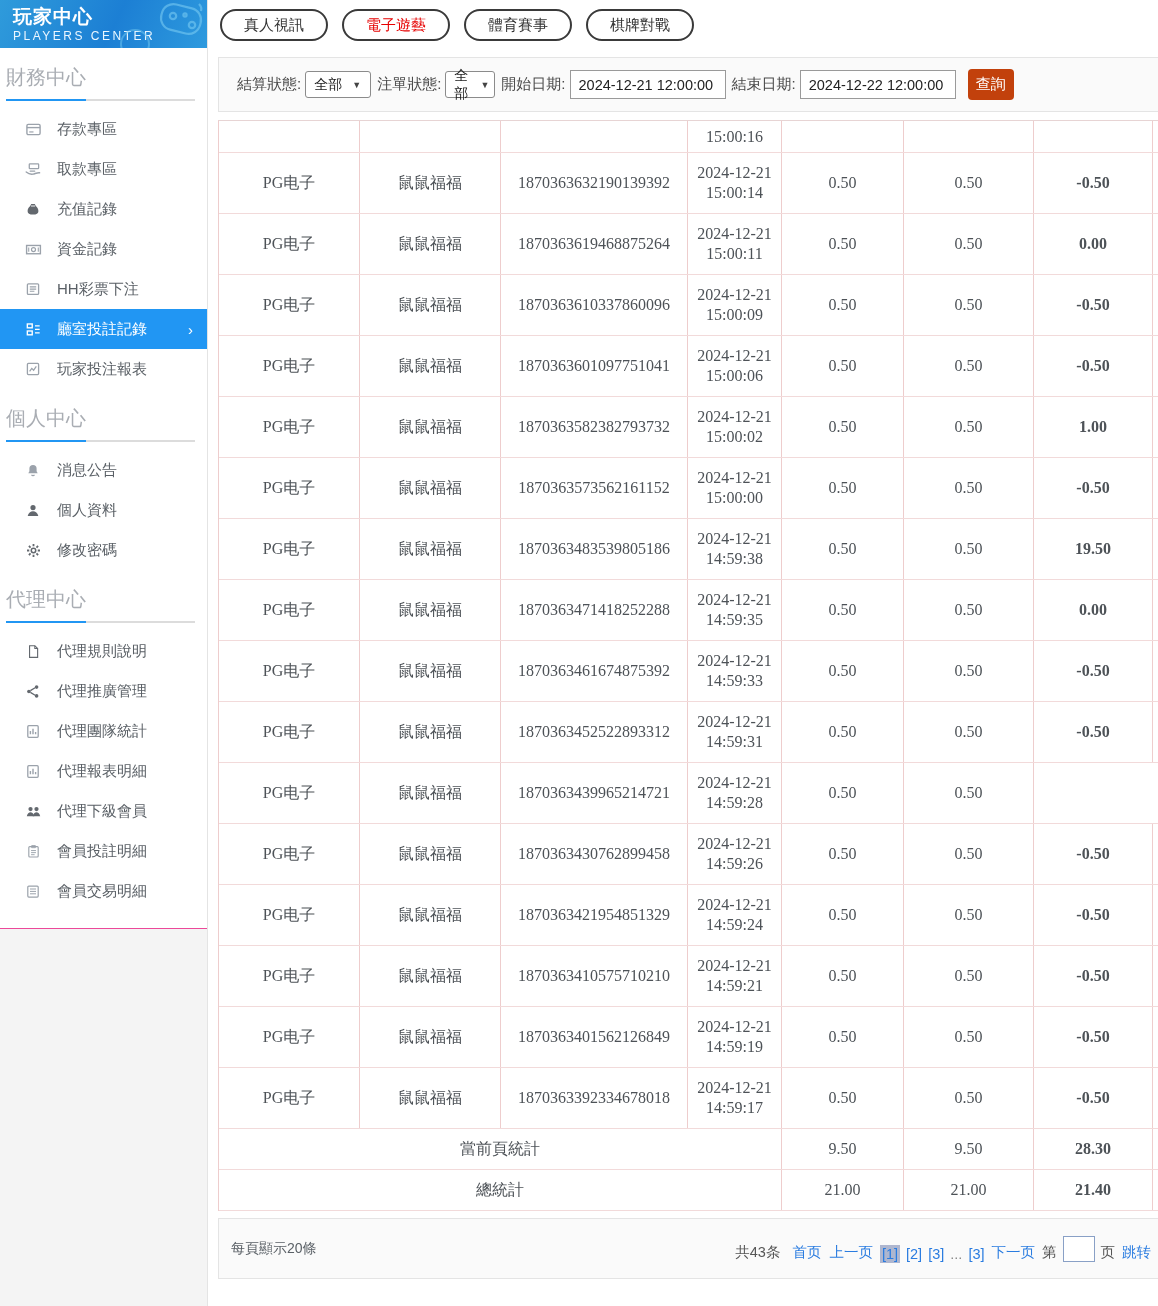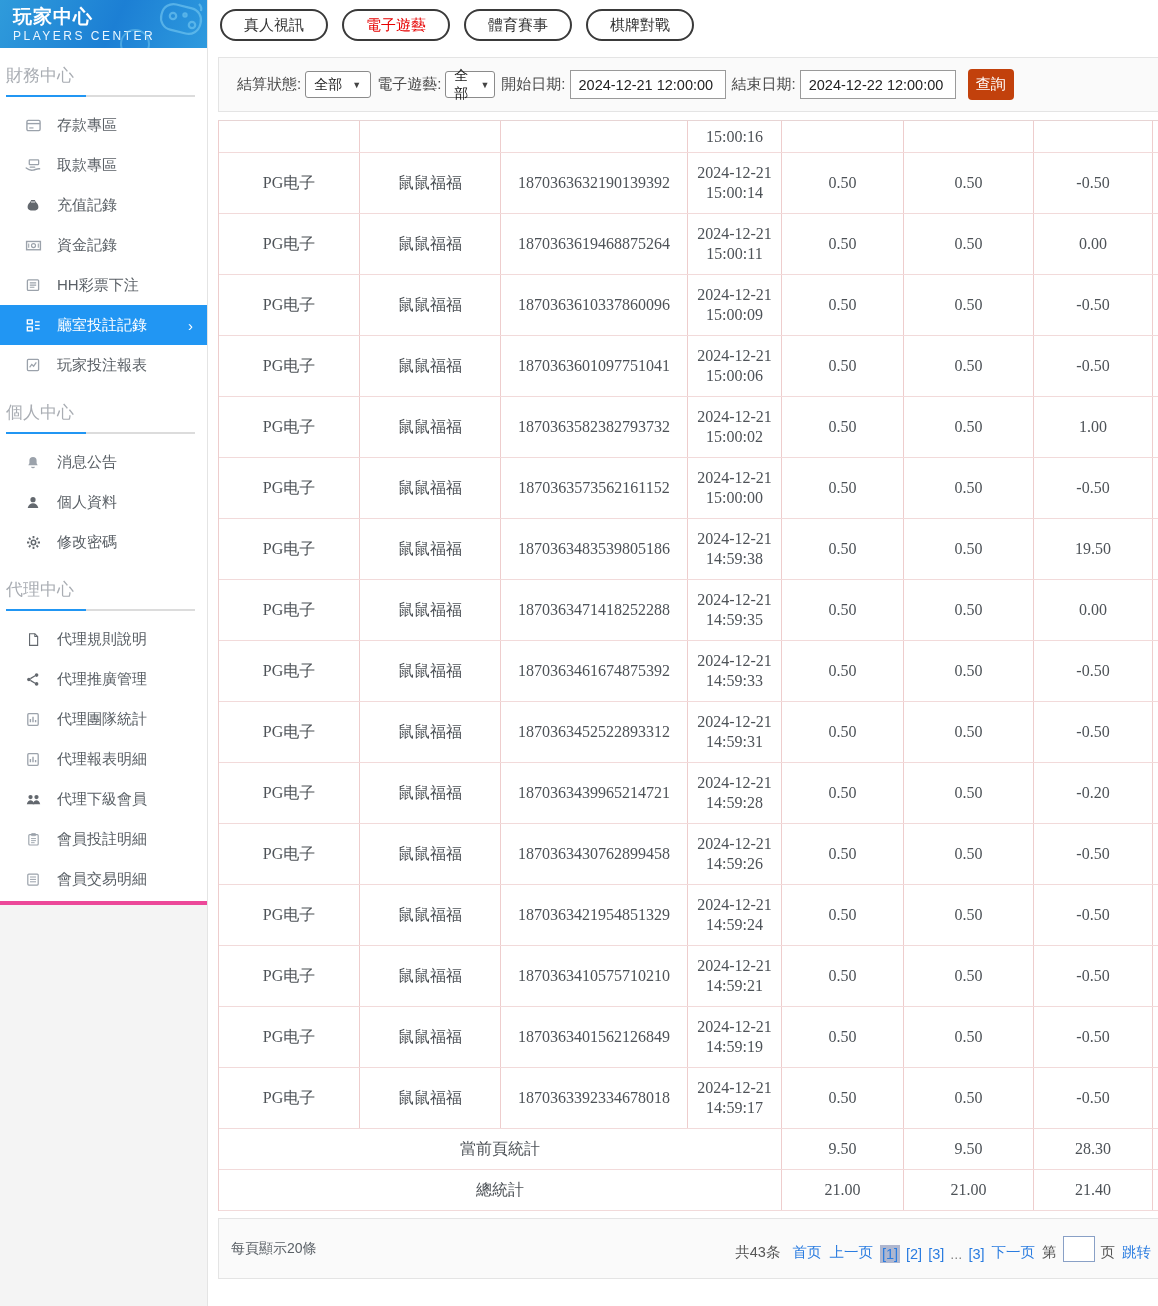--- a/index.html
+++ b/index.html
@@ -7,23 +7,23 @@
     width:1158px;height:1306px;position:relative;overflow:hidden;background:#fff;
     font-family:"Liberation Sans","DejaVu Sans",sans-serif;
     -webkit-font-smoothing:antialiased;
   }
   
   .sidebar{position:absolute;left:0;top:0;width:208px;height:1306px;background:#f4f4f4;border-right:1px solid #e4e4e4;box-sizing:border-box;}
   .side-header{position:relative;height:48px;background:linear-gradient(115deg,#2f9bdb 0%,#1c7fd4 55%,#2e9ade 100%);overflow:hidden;padding:6px 0 0 13px;box-sizing:border-box;}
   .logo-title{color:#fff;font-size:19px;font-weight:bold;letter-spacing:1px;line-height:22px;}
   .logo-sub{color:#eaf6ff;font-size:12px;letter-spacing:2.5px;margin-top:1px;}
   .side-deco{position:absolute;right:2px;top:2px;opacity:.55;}
-  .side-white{background:#fff;border-bottom:4px solid #ec4899;padding-bottom:2px;}
+  .side-white{background:#fff;border-bottom:1px solid #ec4899;padding-bottom:17px;}
   .side-section{padding-top:8px;}
-  .side-sec-title{font-size:17px;color:#a9adb3;padding:8px 14px 8px 6px;}
+  .side-sec-title{font-size:20px;color:#a9adb3;padding:8px 14px 8px 6px;}
   .side-rule{margin:0 12px 8px 6px;height:2px;background:#dcdcdc;position:relative;}
   .side-rule::before{content:"";position:absolute;left:0;top:0;width:80px;height:2px;background:#2196f3;}
   .side-item{position:relative;height:40px;display:flex;align-items:center;cursor:pointer;}
   .side-icon{position:absolute;left:24px;width:18px;height:18px;display:flex;align-items:center;justify-content:center;}
   .side-label{margin-left:57px;font-size:15px;color:#5a6066;}
   .side-item.active{background:#2196f3;}
   .side-item.active .side-label{color:#fff;}
   .side-chevron{position:absolute;right:14px;color:#fff;font-size:15px;line-height:1;}
   
   .main{position:absolute;left:208px;top:0;width:950px;height:1306px;background:#fff;}
@@ -41,21 +41,21 @@
   .w2{width:50px;box-sizing:border-box;}
   .f-input{width:146px;height:27px;background:#fff;border:1px solid #9a9a9a;display:flex;align-items:center;padding-left:8px;font-size:14.5px;color:#222;box-sizing:content-box;}
   .f-btn{margin-left:12px;width:46px;height:31px;background:#c2410c;color:#fff;border:none;border-radius:4px;font-size:15px;cursor:pointer;font-family:inherit;}
   
   .bet-table{position:absolute;left:10px;top:120px;width:966px;border-left:1px solid #eecdcd;border-top:1px solid #e7d4d4;font-family:"Liberation Serif","DejaVu Serif",serif;color:#4d5257;}
   .t-row{display:flex;height:61px;box-sizing:border-box;border-bottom:1px solid #f2dada;background:#fff;}
   .t-row.stub{height:32px;}
   .t-row.sum{height:41px;}
   .t-cell{display:flex;align-items:center;justify-content:center;text-align:center;box-sizing:border-box;border-right:1px solid #eecdcd;font-size:16px;line-height:20px;}
   .c0{width:141px;}.c1{width:141px;}.c2{width:187px;}.c3{width:94px;}
-  .c4{width:122px;}.c5{width:130px;}.c6{width:119px;}
+  .c4{width:122px;}.c5{width:130px;}.c6{width:119px;font-weight:bold;}
   .c7{width:32px;border-right:none;}
   .c-sumlabel{width:563px;}
   .t-time{white-space:pre-line;}
   
   .pager{position:absolute;left:10px;top:1218px;width:952px;height:61px;background:#fafafa;border:1px solid #e4e4e4;box-sizing:border-box;display:flex;align-items:center;justify-content:space-between;padding:0 14px 0 12px;}
   .pager-left{font-size:14px;color:#5a6066;}
   .pager-right{display:flex;align-items:flex-end;font-size:14.5px;color:#555;white-space:nowrap;}
   .pg-total{margin-right:8px;color:#555;}
   .pg-link{color:#2a7ce0;text-decoration:none;margin:0 4px;cursor:pointer;}
   .pg-page{color:#2a7ce0;margin:0 3px;cursor:pointer;}
@@ -268,21 +268,21 @@
 <div class="main">
 
   <div class="tabs" id="tabs"><div class="tab-pill">真人視訊</div><div class="tab-pill active">電子遊藝</div><div class="tab-pill">體育賽事</div><div class="tab-pill">棋牌對戰</div></div>
 
   <div class="filter-bar">
     <span class="f-label">結算狀態:</span>
     <div class="f-select w1">
       <span class="sel-val">全部</span>
       <span class="sel-arrow">▼</span>
     </div>
-    <span class="f-label">電子遊藝:</span>
+    <span class="f-label">注單狀態:</span>
     <div class="f-select w2">
       <span class="sel-val">全部</span>
       <span class="sel-arrow">▼</span>
     </div>
     <span class="f-label">開始日期:</span>
     <div class="f-input">2024-12-21 12:00:00</div>
     <span class="f-label">結束日期:</span>
     <div class="f-input">2024-12-22 12:00:00</div>
     <button class="f-btn">查詢</button>
   </div>
@@ -409,21 +409,20 @@
         <div class="t-cell c7"></div>
       </div>
       <div class="t-row">
         <div class="t-cell c0">PG电子</div>
         <div class="t-cell c1">鼠鼠福福</div>
         <div class="t-cell c2">1870363439965214721</div>
         <div class="t-cell c3 t-time">2024-12-21
 14:59:28</div>
         <div class="t-cell c4">0.50</div>
         <div class="t-cell c5">0.50</div>
-        <div class="t-cell c6">-0.20</div>
         <div class="t-cell c7"></div>
       </div>
       <div class="t-row">
         <div class="t-cell c0">PG电子</div>
         <div class="t-cell c1">鼠鼠福福</div>
         <div class="t-cell c2">1870363430762899458</div>
         <div class="t-cell c3 t-time">2024-12-21
 14:59:26</div>
         <div class="t-cell c4">0.50</div>
         <div class="t-cell c5">0.50</div>

